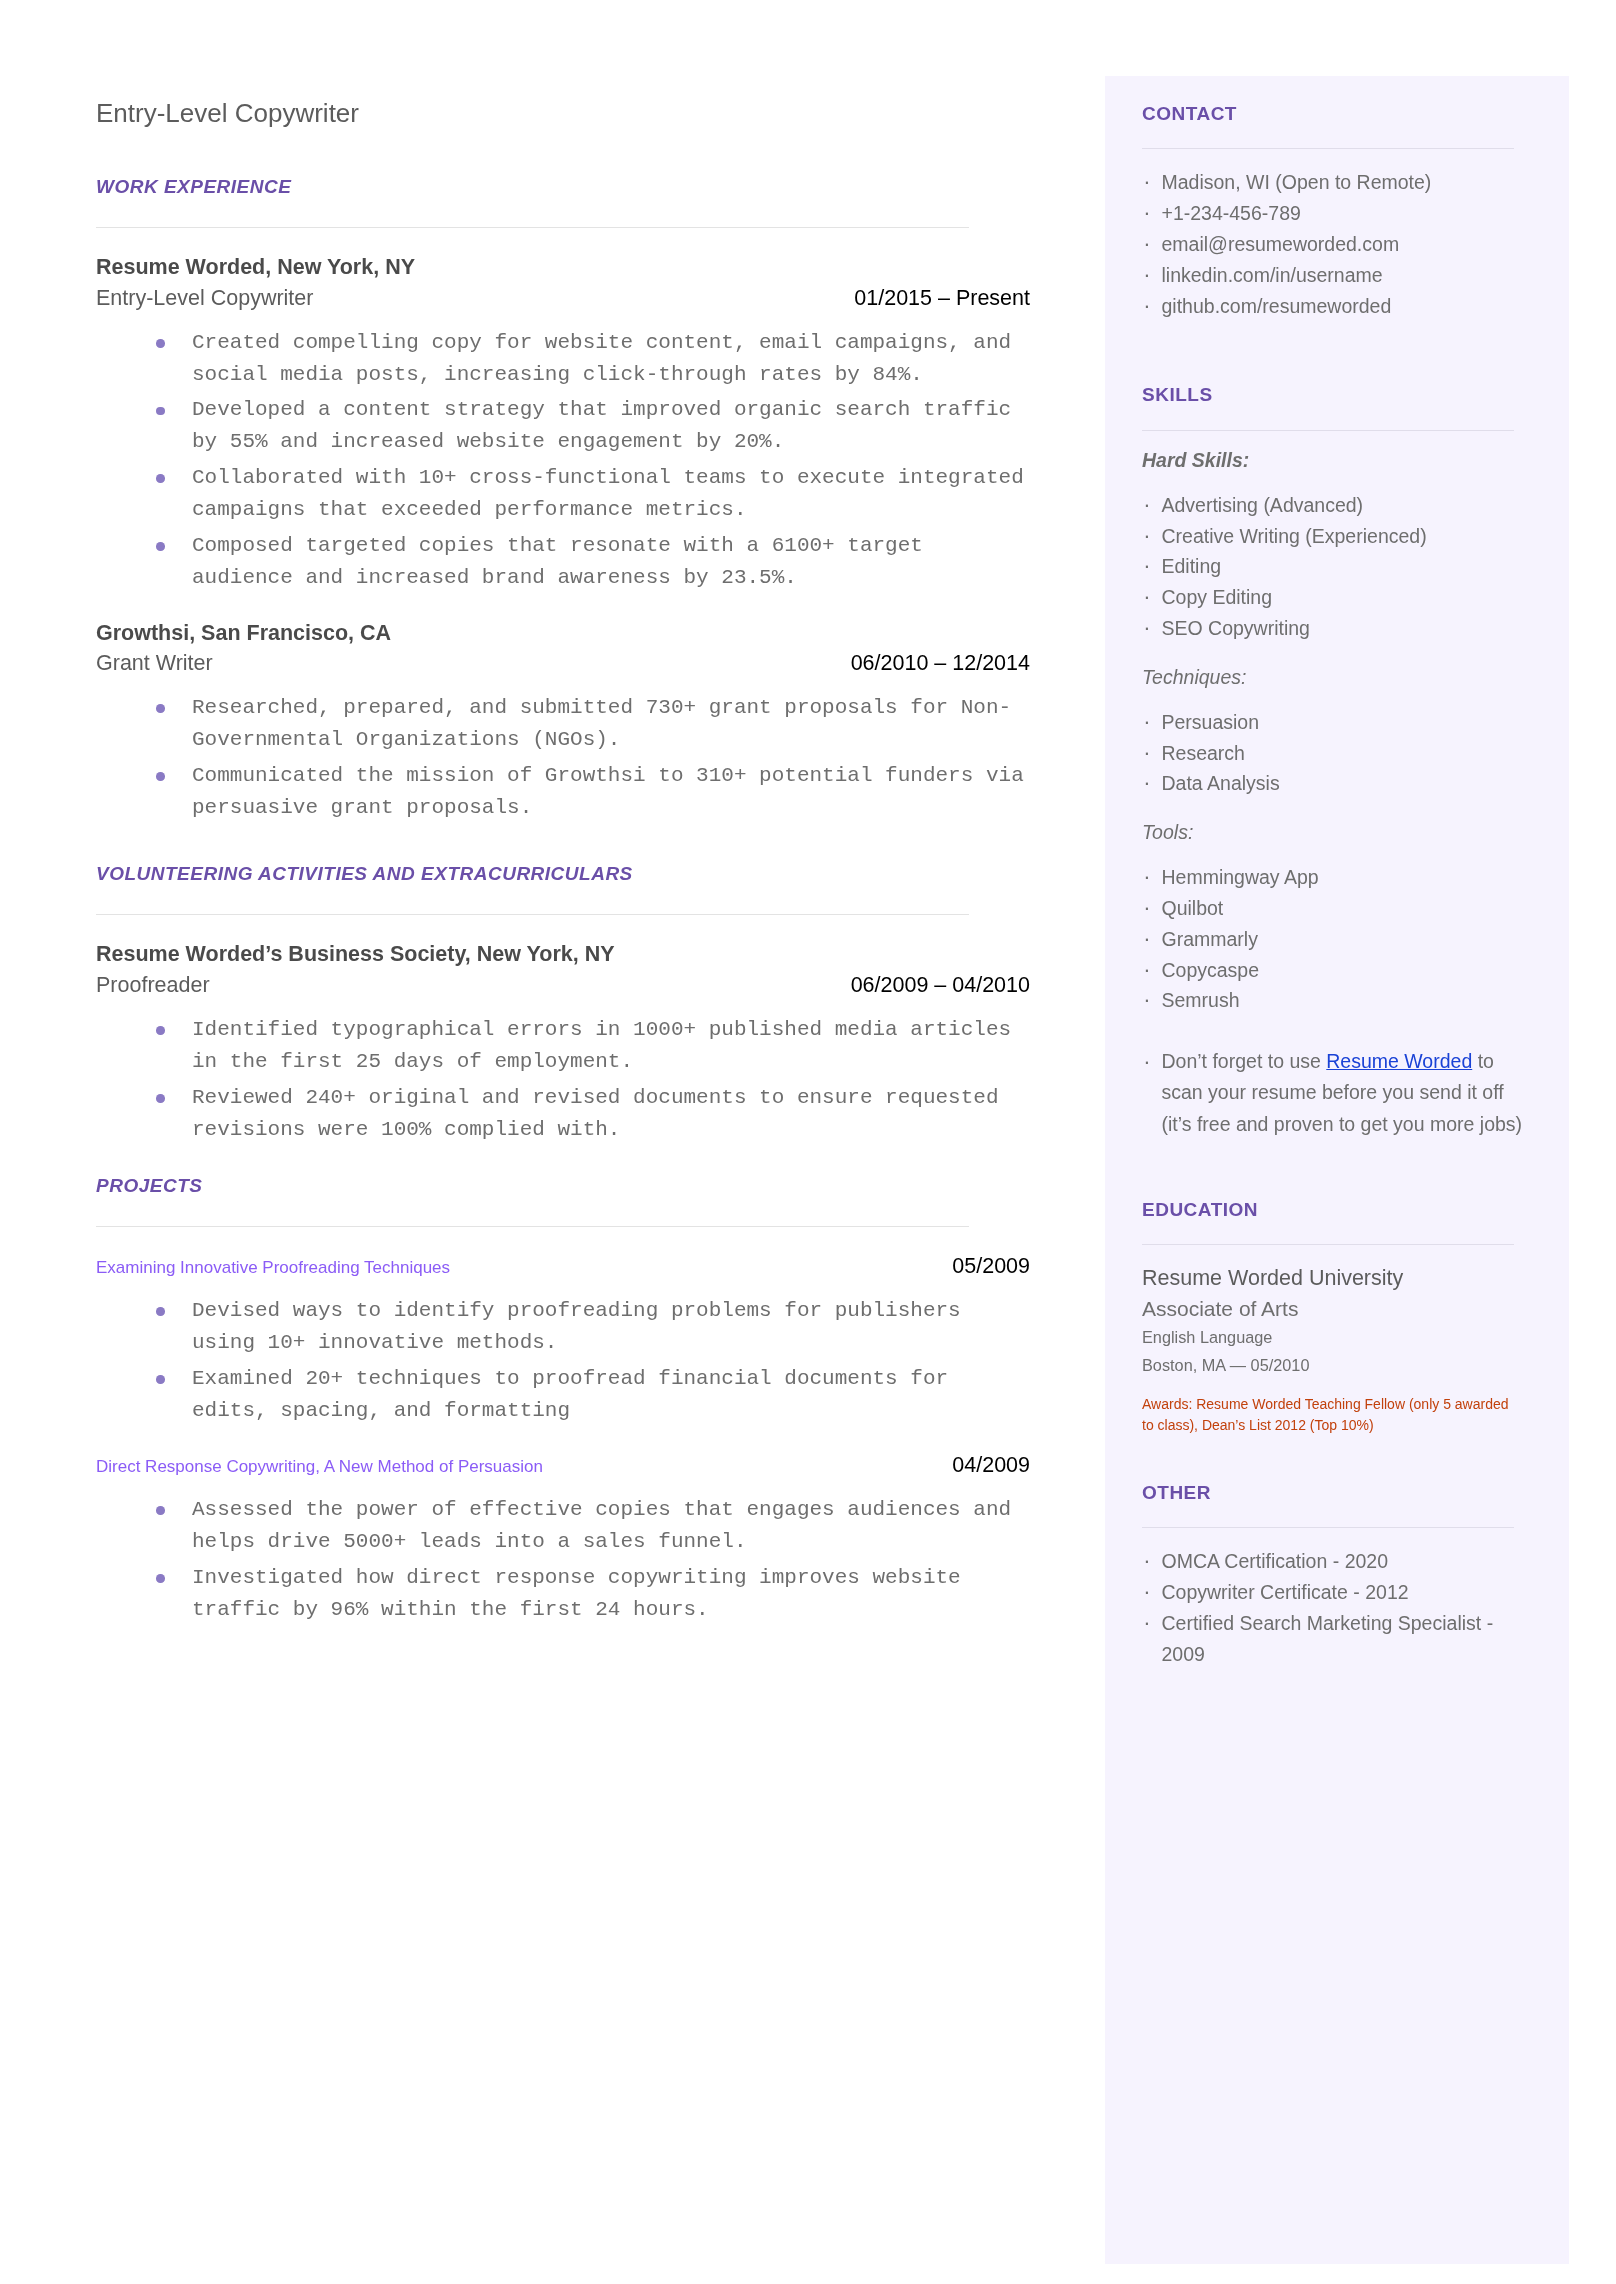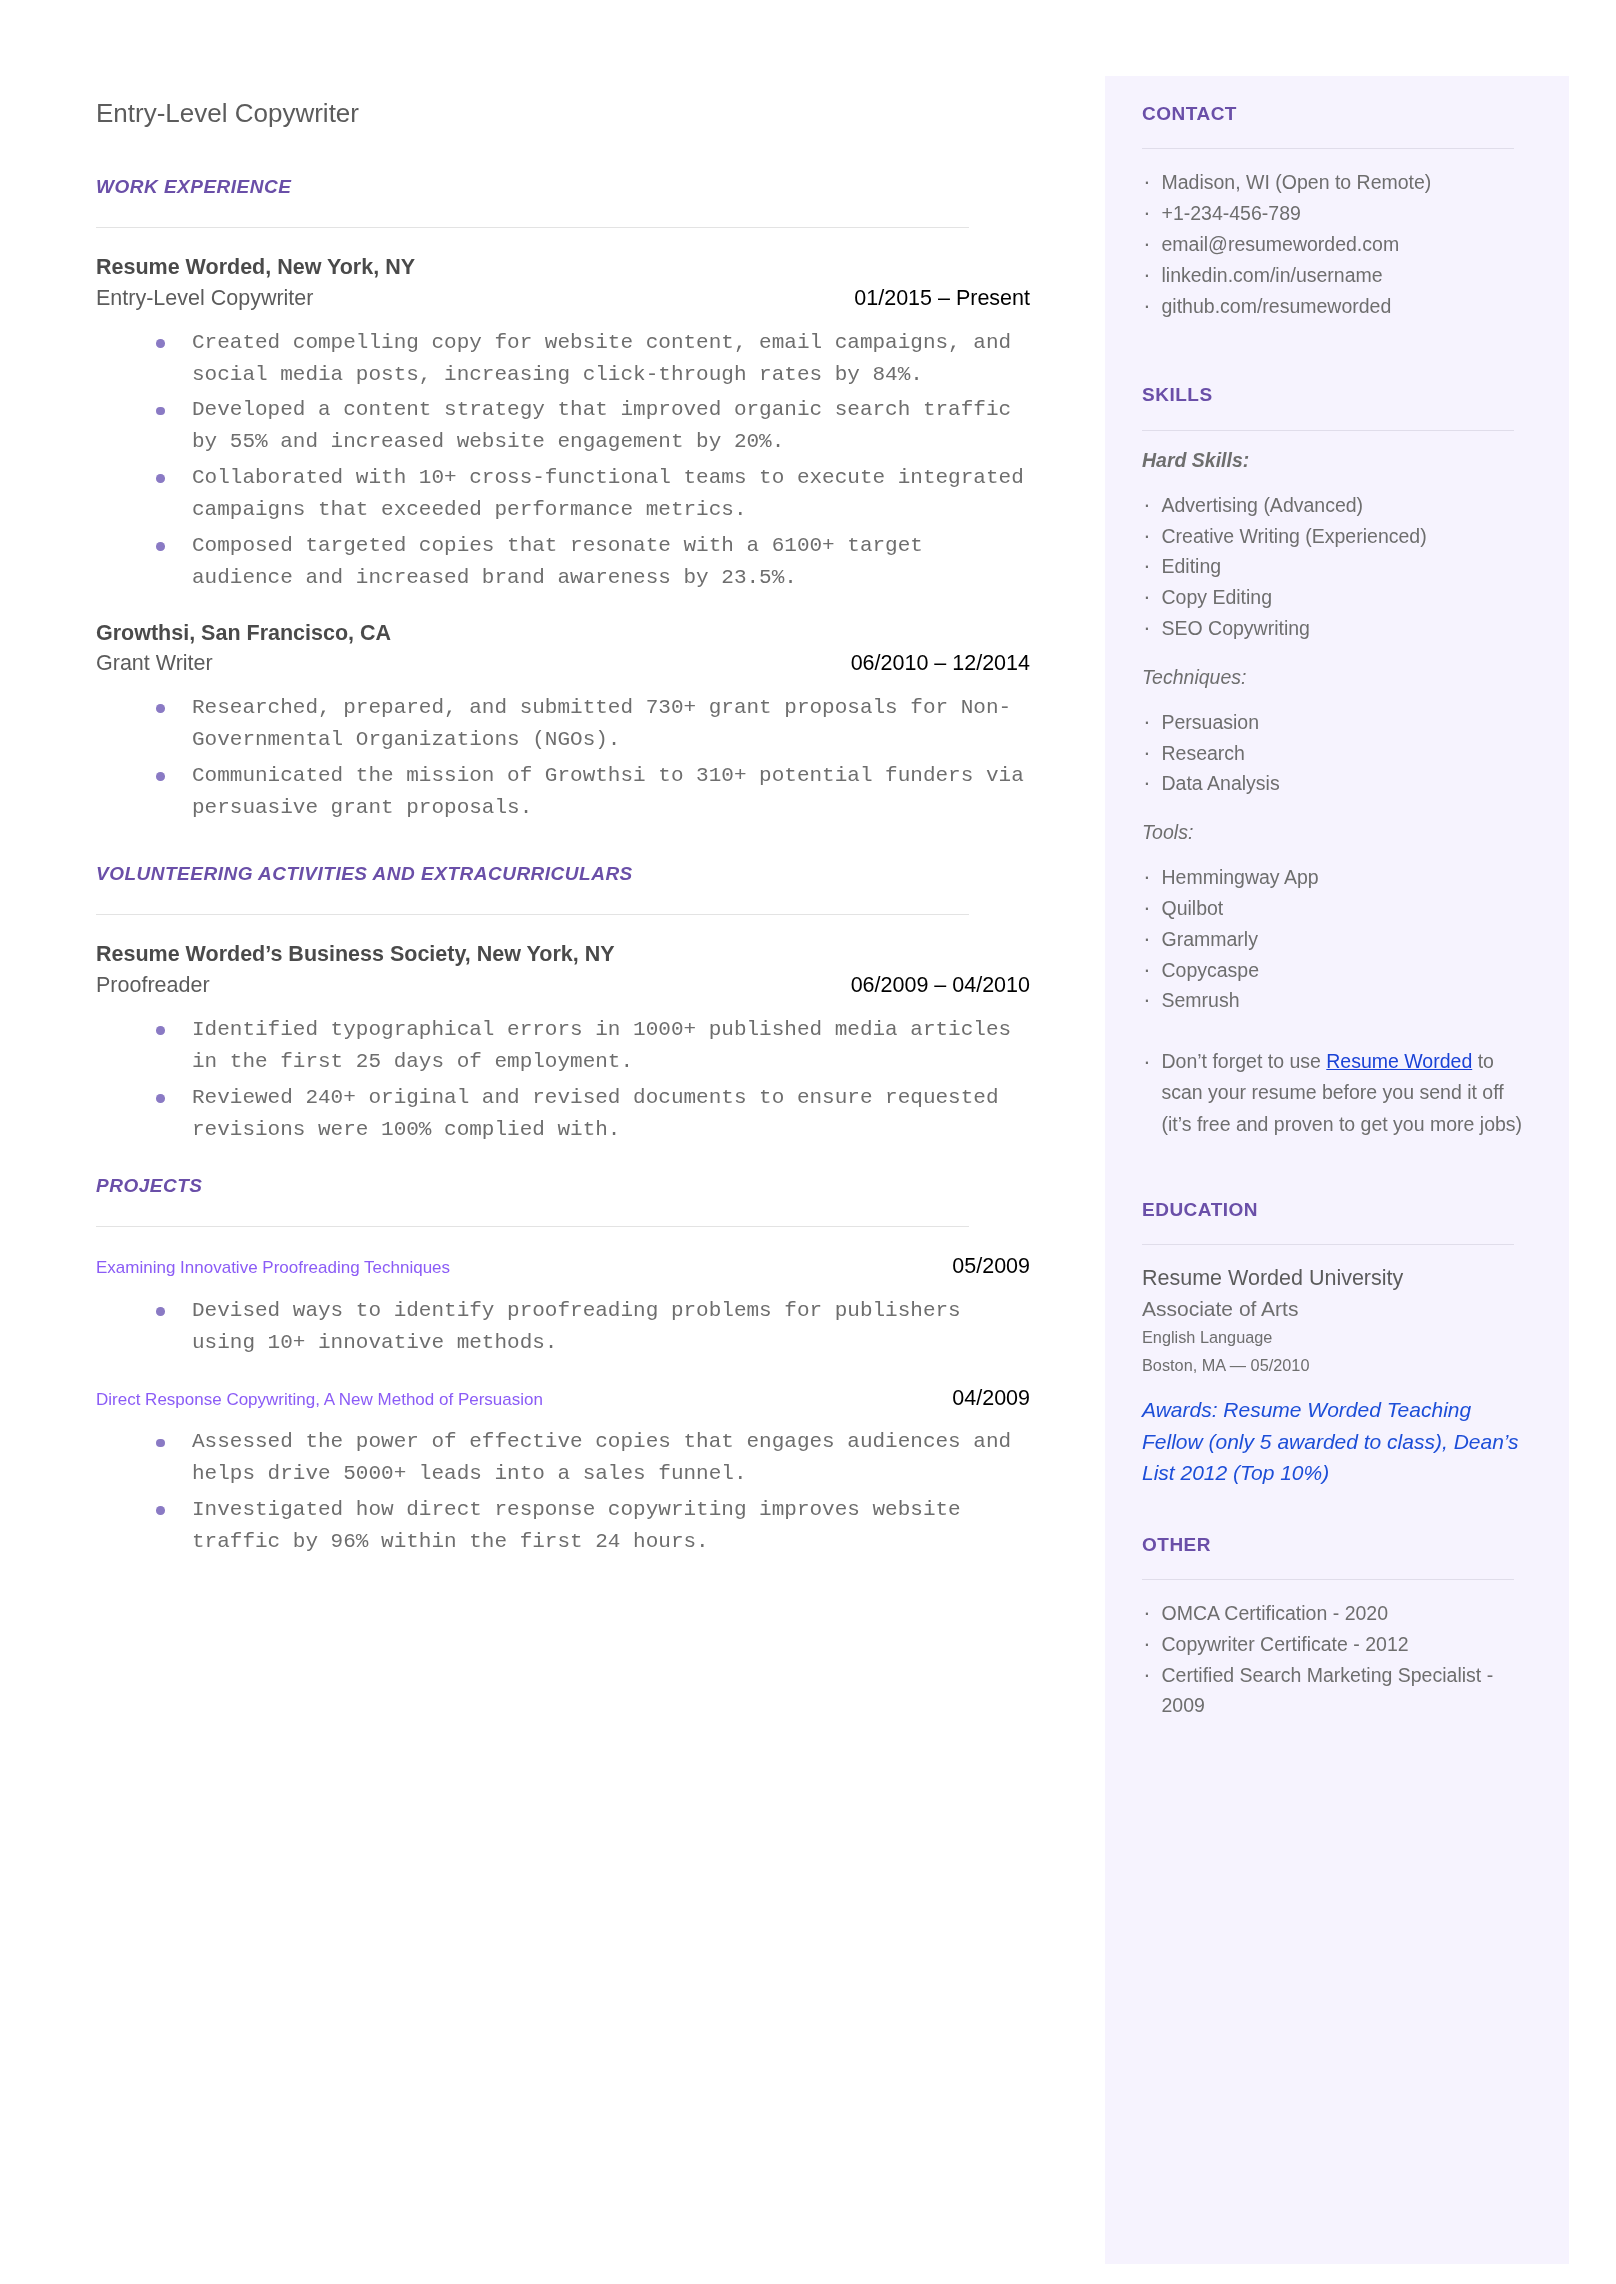--- a/index.html
+++ b/index.html
@@ -227,26 +227,25 @@
     line-height: 1.3;
     margin: 2.6px 0 0 0;
   }
   .edu-small {
     color: #6e6e6e;
     font-size: 16.3px;
     line-height: 1.45;
     margin: 3.9px 0 0 0;
   }
   .edu-awards {
-    color: #1d4ed8;
-    font-size: 21px;
+    color: #c2410c;
+    font-size: 14px;
     line-height: 1.48;
     margin: 17px 0 0 0;
     width: 378px;
-    font-style: italic;
   }
 
   .sec-gap-contact { height: 63px; }
   .sec-gap-skills  { height: 59px; }
   .sec-gap-edu     { height: 46px; }
 </style>
 </head>
 <body>
 
 <div class="page">
@@ -313,20 +312,21 @@
       <h2 class="section-head">PROJECTS</h2>
       <hr class="section-rule">
 
       <div class="entry">
         <div class="proj-row">
           <span class="proj-title">Examining Innovative Proofreading Techniques</span>
           <span class="entry-date">05/2009</span>
         </div>
         <ul class="bullets">
           <li>Devised ways to identify proofreading problems for publishers using 10+ innovative methods.</li>
+          <li>Examined 20+ techniques to proofread financial documents for edits, spacing, and formatting</li>
         </ul>
       </div>
 
       <div class="entry">
         <div class="proj-row">
           <span class="proj-title">Direct Response Copywriting, A New Method of Persuasion</span>
           <span class="entry-date">04/2009</span>
         </div>
         <ul class="bullets">
           <li>Assessed the power of effective copies that engages audiences and helps drive 5000+ leads into a sales funnel.</li>

